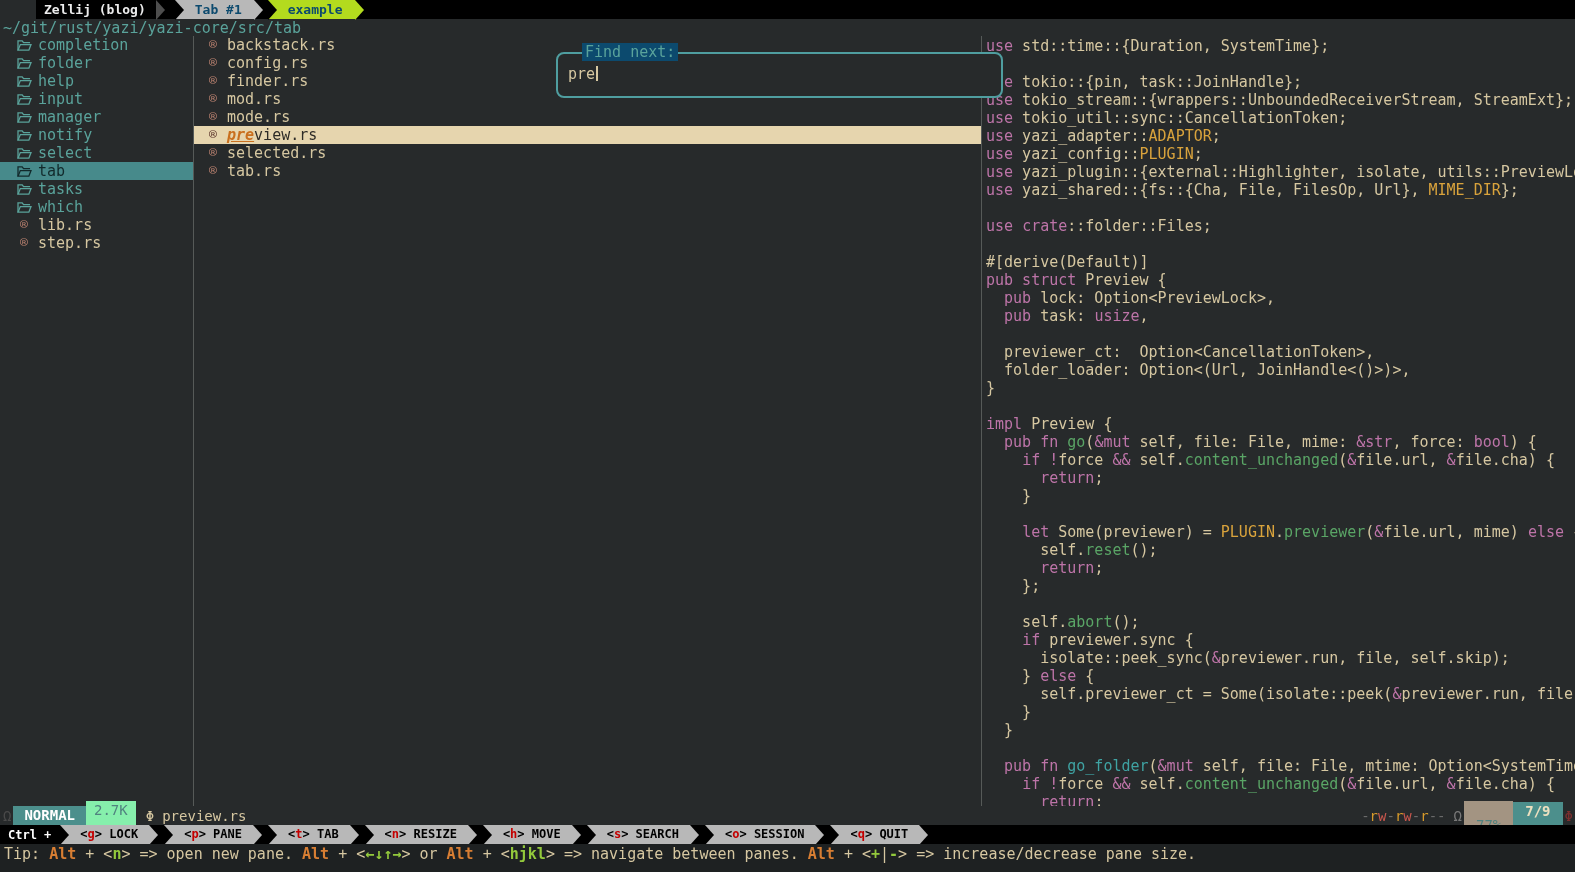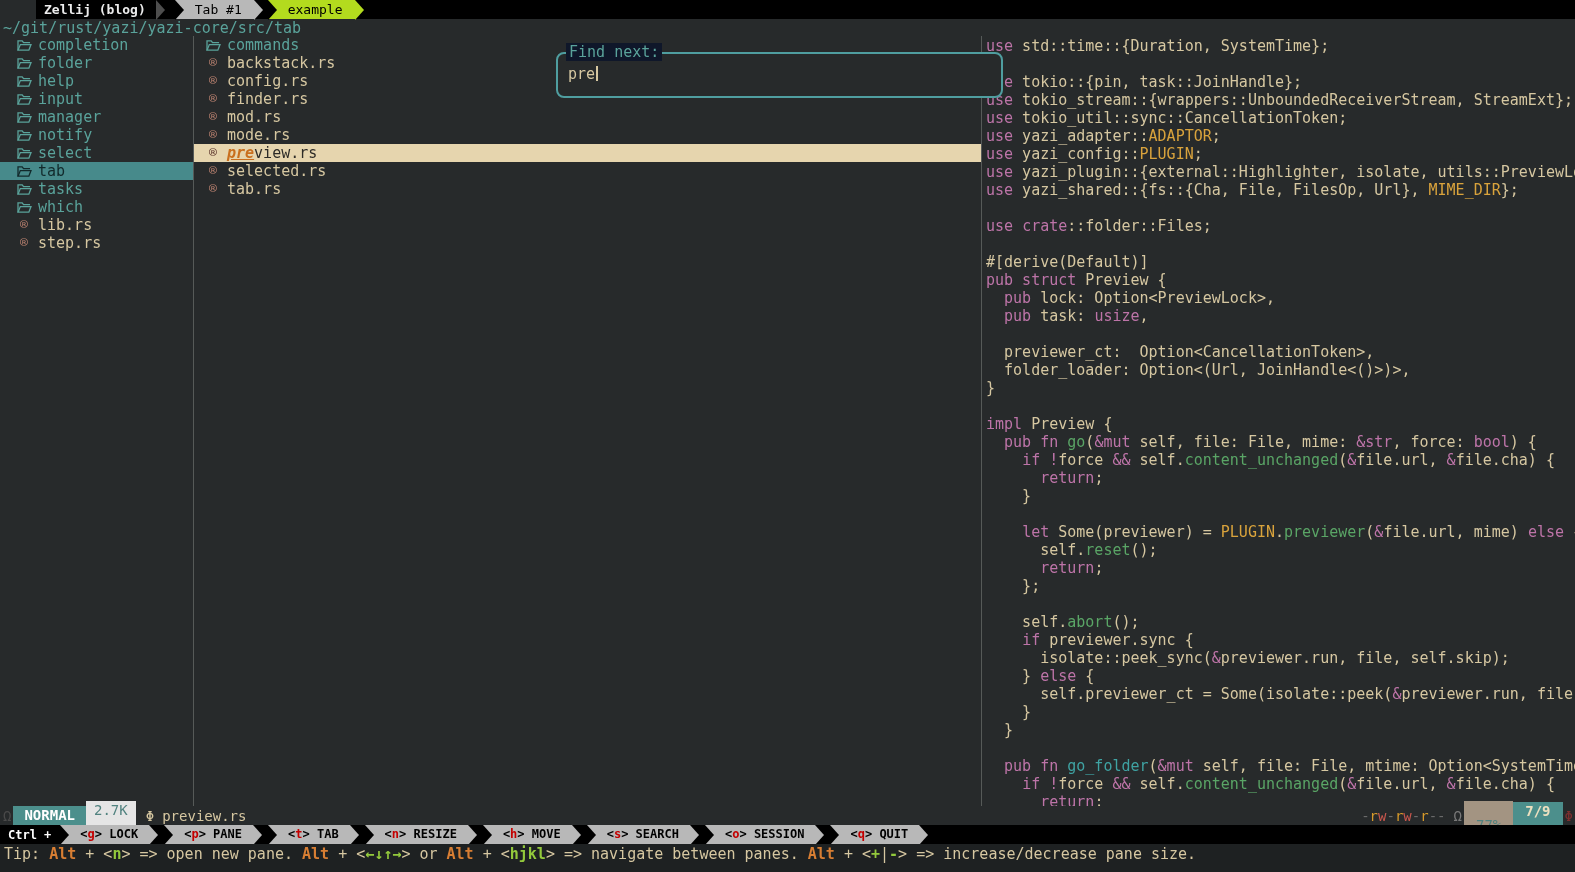--- a/index.html
+++ b/index.html
@@ -11,21 +11,21 @@
     font-size:15px; line-height:18px; color:#d6c7a1;
   }
 
   
   .tabbar { position:absolute; top:0; left:0; right:0; height:19px; background:#000;
             display:flex; align-items:center; font-size:13px;margin-left:36px; }
   .session { color:#ececec; font-weight:bold; padding:0 10px 0 8px; }
   .sarrow { width:0; height:0; border-left:9px solid #4e4e4e;
             border-top:10px solid transparent; border-bottom:10px solid transparent; margin-right:10px; }
   .tseg { position:relative; height:19px; line-height:19px; padding:0 12px 0 20px;
-          margin-right:14px; font-weight:normal; color:#000000; background:var(--c); white-space:pre; }
+          margin-right:14px; font-weight:bold; color:#0c4a6e; background:var(--c); white-space:pre; }
   .tseg::before { content:""; position:absolute; left:0; top:0; width:0; height:0;
           border-left:9px solid #000; border-top:10px solid transparent; border-bottom:10px solid transparent; }
   .tseg::after { content:""; position:absolute; right:-9px; top:0; width:0; height:0;
           border-left:9px solid var(--c); border-top:10px solid transparent; border-bottom:10px solid transparent; z-index:2; }
 
   
   .pathline { position:absolute; top:19px; left:3px; color:#5aa39b; white-space:pre; }
 
   
   .divider { position:absolute; top:36px; height:770px; width:1px; background:#565a58; }
@@ -55,32 +55,32 @@
   .cl { height:18px; white-space:pre; }
   .k { color:#bd74a8; }
   .c { color:#d9a33c; }
   .f { color:#5aa566; }
   .q { color:#3fa3a3; }
   .t { color:#d6c7a1; }
 
   
   .findbox { position:absolute; left:556px; top:52px; width:447px; height:46px;
              background:#272a2b; border:2px solid #4f9ea0; border-radius:8px; z-index:5; }
-  .findtitle { position:absolute; top:-11px; left:8px; background:#0f172a; padding:0 3px;
+  .findtitle { position:absolute; top:-11px; left:24px; background:#0c4a6e; padding:0 3px;
                color:#5aa39b; line-height:18px; }
   .findval { position:absolute; left:10px; top:11px; color:#d6c7a1; }
   .cursor { display:inline-block; width:2px; height:15px; background:#d6c7a1;
             vertical-align:-2px; margin-left:1px; }
 
   
   .statusbar { position:absolute; top:806px; left:0; right:0; height:19px;
                display:flex; align-items:center; font-size:14px; }
   .lcap { color:#4a4a4a; padding:0 2px 0 3px; }
   .mode { background:#4c8f8c; color:#ffffff; font-weight:bold; padding:0 11px; height:19px; line-height:19px; }
-  .fsize { background:#e5e5e5; color:#50827f; padding:0 8px; height:30px; line-height:19px; }
+  .fsize { background:#86efac; color:#50827f; padding:0 8px; height:30px; line-height:19px; }
   .ficon-status { color:#d6c7a1; margin-left:10px; }
   .fname { color:#d6c7a1; margin-left:8px; }
   .sright { margin-left:auto; display:flex; align-items:center; }
   .perms { letter-spacing:0; margin-right:8px; }
   .pd { color:#6a6a6a; } .pr { color:#d79a2a; } .pw { color:#c9574d; }
   .omega { color:#7a7a7a; margin-right:2px; }
   .pct { background:#a39482; color:#50827f; padding:15px 12px; height:19px; line-height:19px; }
   .pos { background:#4c8f8c; color:#ece0c0; font-weight:bold; padding:0 12px; height:28px; line-height:19px; }
   .rcap { color:#7c2f2f; padding:0 2px; }
 
@@ -158,24 +158,20 @@
           <path d="M1 12 L3.5 6 H15 L12.7 12 Z" fill="none" stroke="currentColor" stroke-width="1.4"></path>
         </svg></span><span class="lbl">tasks</span></div>
     <div class="row dir-row"><span class="ficon"><svg width="15" height="13" viewBox="0 0 16 14">
           <path d="M1 12 V2 h4.5 l1.5 2 H14" fill="none" stroke="currentColor" stroke-width="1.4"></path>
           <path d="M1 12 L3.5 6 H15 L12.7 12 Z" fill="none" stroke="currentColor" stroke-width="1.4"></path>
         </svg></span><span class="lbl">which</span></div>
     <div class="row file-row"><span class="ricon">®</span><span class="lbl">lib.rs</span></div>
     <div class="row file-row"><span class="ricon">®</span><span class="lbl">step.rs</span></div>
   </div>
 <div class="pane pane-mid" id="current-list">
-    <div class="row dir-row"><span class="ficon"><svg width="15" height="13" viewBox="0 0 16 14">
-          <path d="M1 12 V2 h4.5 l1.5 2 H14" fill="none" stroke="currentColor" stroke-width="1.4"></path>
-          <path d="M1 12 L3.5 6 H15 L12.7 12 Z" fill="none" stroke="currentColor" stroke-width="1.4"></path>
-        </svg></span><span class="lbl">commands</span></div>
     <div class="row file-row"><span class="ricon">®</span><span class="lbl">backstack.rs</span></div>
     <div class="row file-row"><span class="ricon">®</span><span class="lbl">config.rs</span></div>
     <div class="row file-row"><span class="ricon">®</span><span class="lbl">finder.rs</span></div>
     <div class="row file-row"><span class="ricon">®</span><span class="lbl">mod.rs</span></div>
     <div class="row file-row"><span class="ricon">®</span><span class="lbl">mode.rs</span></div>
     <div class="row file-row sel-mid"><span class="ricon">®</span><span class="lbl"><span class="match">pre</span>view.rs</span></div>
     <div class="row file-row"><span class="ricon">®</span><span class="lbl">selected.rs</span></div>
     <div class="row file-row"><span class="ricon">®</span><span class="lbl">tab.rs</span></div>
   </div>
 

